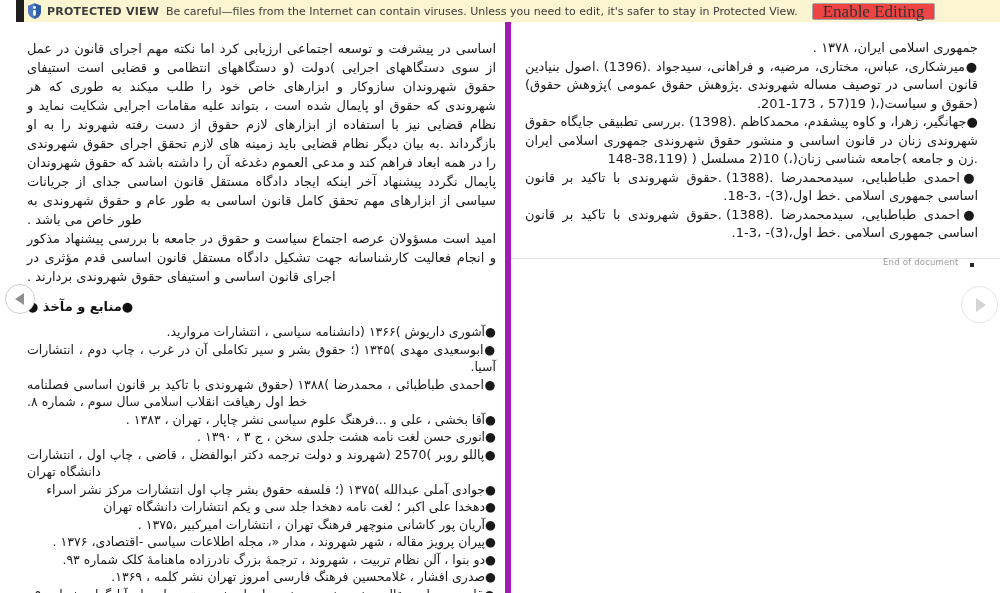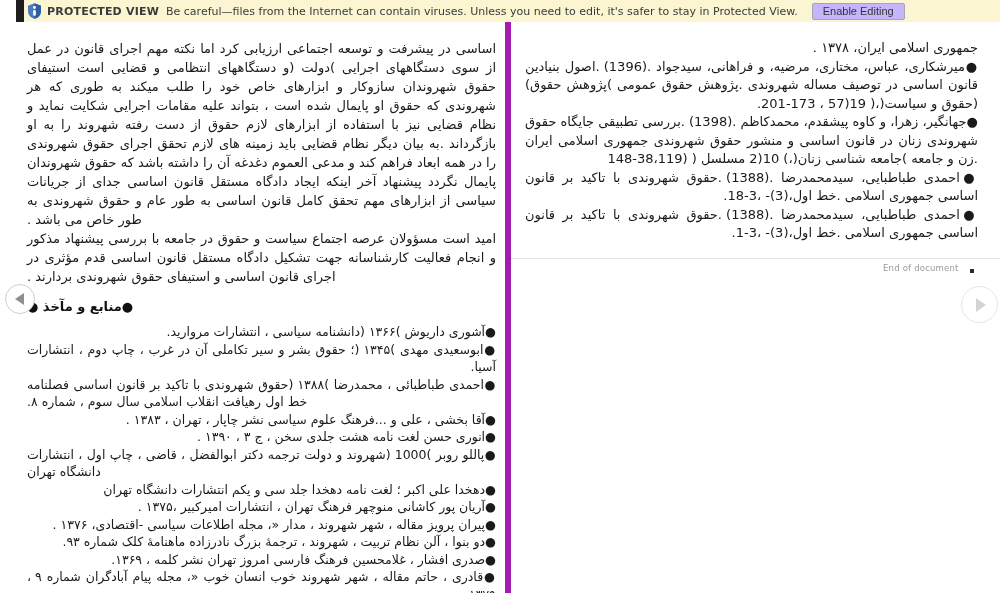--- a/index.html
+++ b/index.html
@@ -5,38 +5,38 @@
   html,body{margin:0;padding:0;}
   body{width:1000px;height:593px;font-family:"DejaVu Sans",sans-serif;background:#fff;}
   .screen{position:relative;width:1000px;height:593px;overflow:hidden;background:#fff;}
 
   
   .pv-bar{position:absolute;top:0;left:0;width:1000px;height:22px;background:#fbf5d1;display:flex;align-items:center;box-sizing:border-box;margin-left:16px;}
   .win-corner{width:8px;height:22px;background:#1e1e1e;flex:0 0 auto;}
   .shield{width:13px;height:16px;margin:0 6px 0 4px;flex:0 0 auto;}
   .pv-title{font-weight:bold;font-size:11px;color:#3b3b3b;margin-right:7px;letter-spacing:.2px;white-space:nowrap;}
   .pv-msg{font-size:11px;color:#3b3b3b;white-space:nowrap;margin-right:14px;text-align:right;}
-  .pv-btn{font-family:Liberation Sans, sans-serif;font-size:11px;color:#333;background:#c4b5fd;border:1px solid #a6a6a6;border-radius:2px;height:17px;line-height:13px;padding:1px 10px;cursor:pointer;}
+  .pv-btn{font-family:Liberation Serif, serif;font-size:17px;color:#333;background:#ef4444;border:1px solid #a6a6a6;border-radius:2px;height:17px;line-height:13px;padding:1px 10px;cursor:pointer;}
 
   
   .doc{position:absolute;top:22px;left:0;width:1000px;height:425px;background:#fff;}
   .page{position:absolute;top:0;height:571px;box-sizing:border-box;direction:rtl;color:#1a1a1a;}
   .page-left{left:0;width:505px;padding:17px 9px 0 27px;}
   .page-right{left:505px;width:495px;padding:17px 22px 0 14px;border-left:6px solid #a21caf;}
 
   .para{margin:0;font-size:13px;line-height:19px;text-align:justify;text-align-last:left;}
   .heading{margin:13px 0 9px 0;font-size:13px;font-weight:bold;text-align:left;color:#111;}
   .ref{margin:0;font-size:12.5px;line-height:17.5px;}
   .ref.s{text-align:justify;text-align-last:right;}
   .ref.w{text-align:justify;text-align-last:left;}
   .ref-rt{margin:0;font-size:13px;line-height:18.5px;text-align:justify;text-align-last:right;}
 
   
   .page-edge{position:absolute;left:0;right:0;top:236px;border-top:1px solid #e2e2e2;}
-  .eod{position:absolute;top:241px;left:372px;direction:ltr;display:flex;align-items:flex-end;gap:11px;}
+  .eod{position:absolute;top:235px;left:372px;direction:ltr;display:flex;align-items:flex-end;gap:11px;}
   .eod-text{font-size:8.5px;color:#9a9a9a;letter-spacing:.2px;}
   .eod-mark{width:4px;height:4px;background:#2b2b2b;display:inline-block;}
 
   
   .nav{position:absolute;border-radius:50%;background:#fff;display:flex;align-items:center;justify-content:center;cursor:pointer;box-sizing:border-box;}
   .nav.prev{left:5px;top:262px;width:30px;height:30px;border:1px solid #cdcdcd;}
   .nav.next{left:961px;top:264px;width:37px;height:37px;border:1px solid #e5e5e5;}
   .tri-l{width:0;height:0;border-top:6px solid transparent;border-bottom:6px solid transparent;border-right:9px solid #8f8f8f;margin-right:2px;}
   .tri-r{width:0;height:0;border-top:7px solid transparent;border-bottom:7px solid transparent;border-left:10px solid #d4d4d4;margin-left:3px;}
 </style>
@@ -63,21 +63,22 @@
     <div class="page page-left">
       <p class="para">اساسی در پیشرفت و توسعه اجتماعی ارزیابی کرد اما نکته مهم اجرای قانون در عمل از سوی دستگاههای اجرایی )دولت (و دستگاههای انتظامی و قضایی است استیفای حقوق شهروندان سازوکار و ابزارهای خاص خود را طلب میکند به طوری که هر شهروندی که حقوق او پایمال شده است ، بتواند علیه مقامات اجرایی شکایت نماید و نظام قضایی نیز با استفاده از ابزارهای لازم حقوق از دست رفته شهروند را به او بازگرداند .به بیان دیگر نظام قضایی باید زمینه های لازم تحقق اجرای حقوق شهروندی را در همه ابعاد فراهم کند و مدعی العموم دغدغه آن را داشته باشد که حقوق شهروندان پایمال نگردد پیشنهاد آخر اینکه ایجاد دادگاه مستقل قانون اساسی جدای از جریانات سیاسی از ابزارهای مهم تحقق کامل قانون اساسی به طور عام و حقوق شهروندی به طور خاص می باشد .</p>
       <p class="para">امید است مسؤولان عرصه اجتماع سیاست و حقوق در جامعه با بررسی پیشنهاد مذکور و انجام فعالیت کارشناسانه جهت تشکیل دادگاه مستقل قانون اساسی قدم مؤثری در اجرای قانون اساسی و استیفای حقوق شهروندی بردارند .</p>
       <p class="heading">●منابع و مآخذ ●</p>
       <div>
         <p class="ref s">●آشوری داریوش )۱۳۶۶ (دانشنامه سیاسی ، انتشارات مروارید.</p>
         <p class="ref s">●ابوسعیدی مهدی )۱۳۴۵ (؛ حقوق بشر و سیر تکاملی آن در غرب ، چاپ دوم ، انتشارات آسیا.</p>
         <p class="ref w">●احمدی طباطبائی ، محمدرضا )۱۳۸۸ (حقوق شهروندی با تاکید بر قانون اساسی فصلنامه خط اول رهیافت انقلاب اسلامی سال سوم ، شماره ۸.</p>
         <p class="ref s">●آقا بخشی ، علی و ...فرهنگ علوم سیاسی نشر چاپار ، تهران ، ۱۳۸۳ .</p>
         <p class="ref s">●انوری حسن لغت نامه هشت جلدی سخن ، ج ۳ ، ۱۳۹۰ .</p>
-        <p class="ref w">●پاللو روبر )1000 (شهروند و دولت ترجمه دکتر ابوالفضل ، قاضی ، چاپ اول ، انتشارات دانشگاه تهران</p>
+        <p class="ref w">●پاللو روبر )2570 (شهروند و دولت ترجمه دکتر ابوالفضل ، قاضی ، چاپ اول ، انتشارات دانشگاه تهران</p>
+        <p class="ref s">●جوادی آملی عبدالله )۱۳۷۵ (؛ فلسفه حقوق بشر چاپ اول انتشارات مرکز نشر اسراء</p>
         <p class="ref s">●دهخدا علی اکبر ؛ لغت نامه دهخدا جلد سی و یکم انتشارات دانشگاه تهران</p>
         <p class="ref s">●آریان پور کاشانی منوچهر فرهنگ تهران ، انتشارات امیرکبیر ،۱۳۷۵ .</p>
         <p class="ref s">●پیران پرویز مقاله ، شهر شهروند ، مدار «، مجله اطلاعات سیاسی -اقتصادی، ۱۳۷۶ .</p>
         <p class="ref s">●دو بنوا ، آلن نظام تربیت ، شهروند ، ترجمهٔ بزرگ نادرزاده ماهنامهٔ کلک شماره ۹۳.</p>
         <p class="ref s">●صدری افشار ، غلامحسین فرهنگ فارسی امروز تهران نشر کلمه ، ۱۳۶۹.</p>
         <p class="ref s">●قادری ، حاتم مقاله ، شهر شهروند خوب انسان خوب «، مجله پیام آبادگران شماره ۹ ، ۱۳۷۹ .</p>
 
       </div>
     </div>
 

